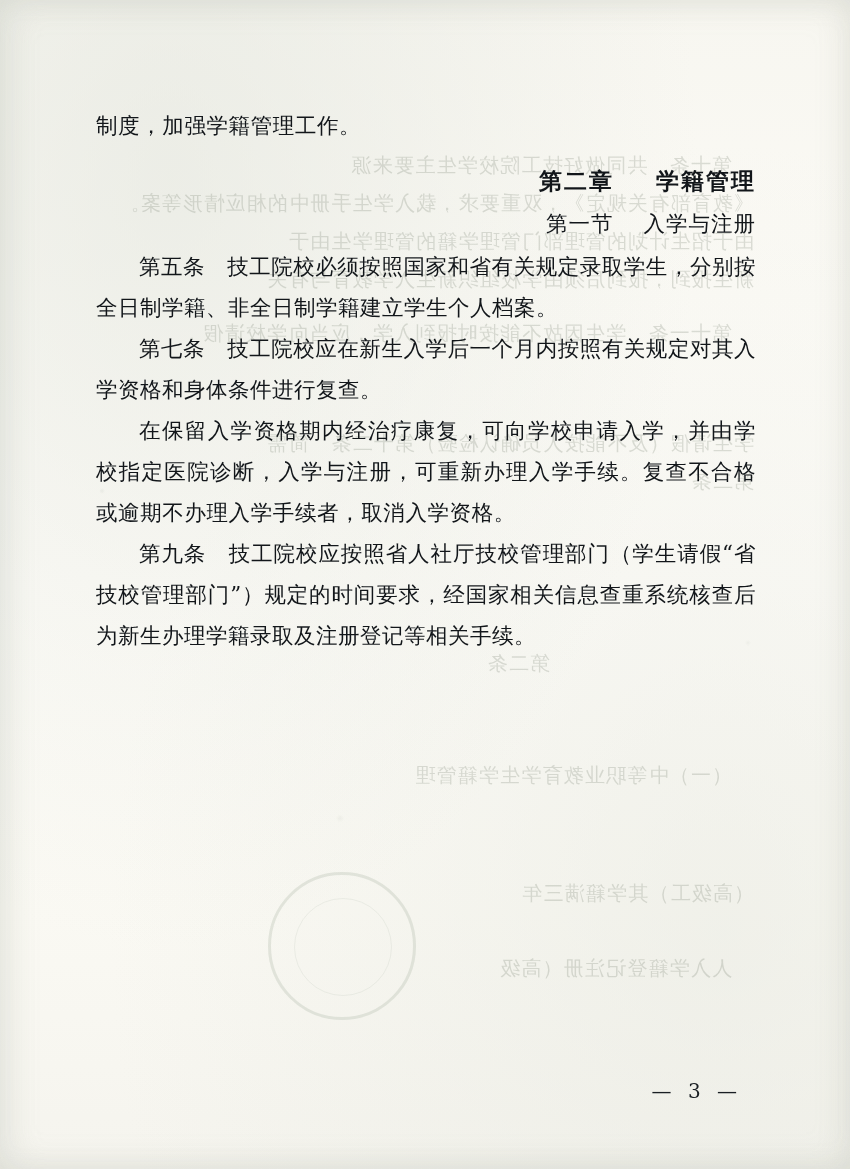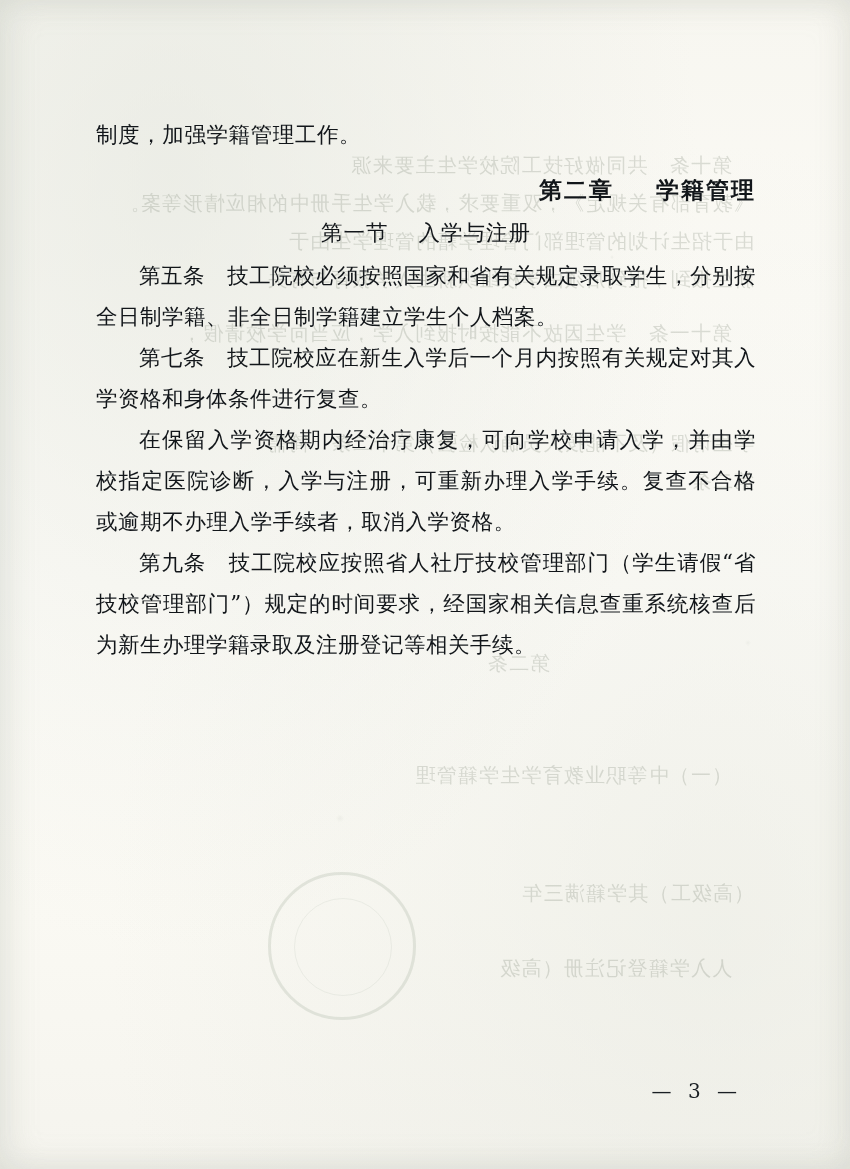--- a/index.html
+++ b/index.html
@@ -84,21 +84,21 @@
     width: 96px; height: 96px;
     margin: -48px 0 0 -48px;
     border: 1px solid rgba(120,135,115,0.10);
     border-radius: 50%;
   }
 
   
   .content {
     position: absolute;
     left: 96px;
-    top: 114px;
+    top: 105px;
     width: 660px;
     color: #12161a;
     font-size: 21.5px;
     line-height: 41px;
     letter-spacing: 0.6px;
     text-align: justify;
     text-justify: inter-ideograph;
   }
   .content p {
     margin: 0 0 0 0;
@@ -111,21 +111,21 @@
     font-weight: bold;
     font-size: 23px;
     letter-spacing: 2px;
     margin: 14px 0 2px 0;
   }
   .chapter-title .gap {
     display: inline-block;
     width: 42px;
   }
   .section-title {
-    text-align: center;
+    text-align: right;
     font-size: 21.5px;
     letter-spacing: 1px;
     margin: 0 0 2px 0;
   }
   .section-title .gap {
     display: inline-block;
     width: 30px;
   }
   .art-no {
     letter-spacing: 0.5px;

